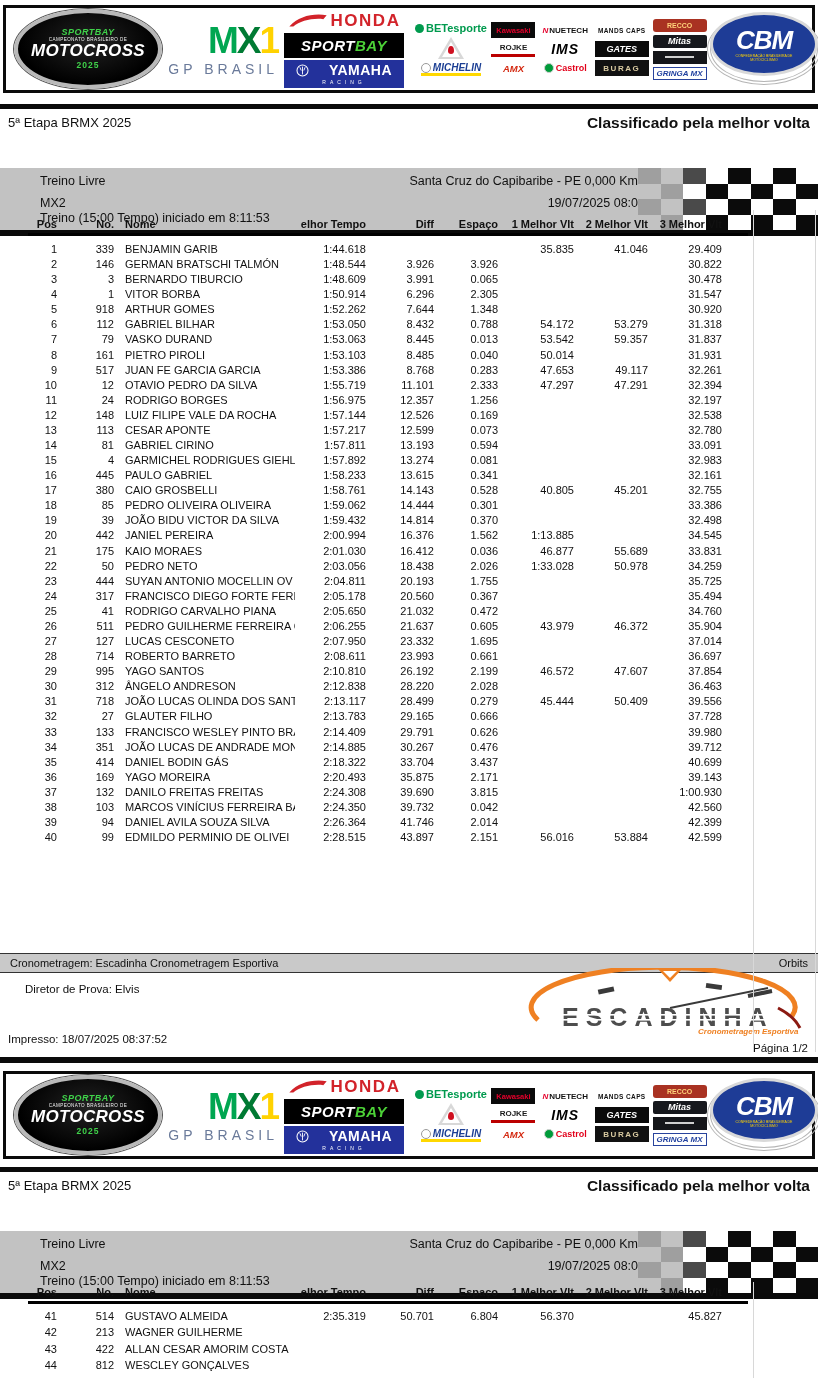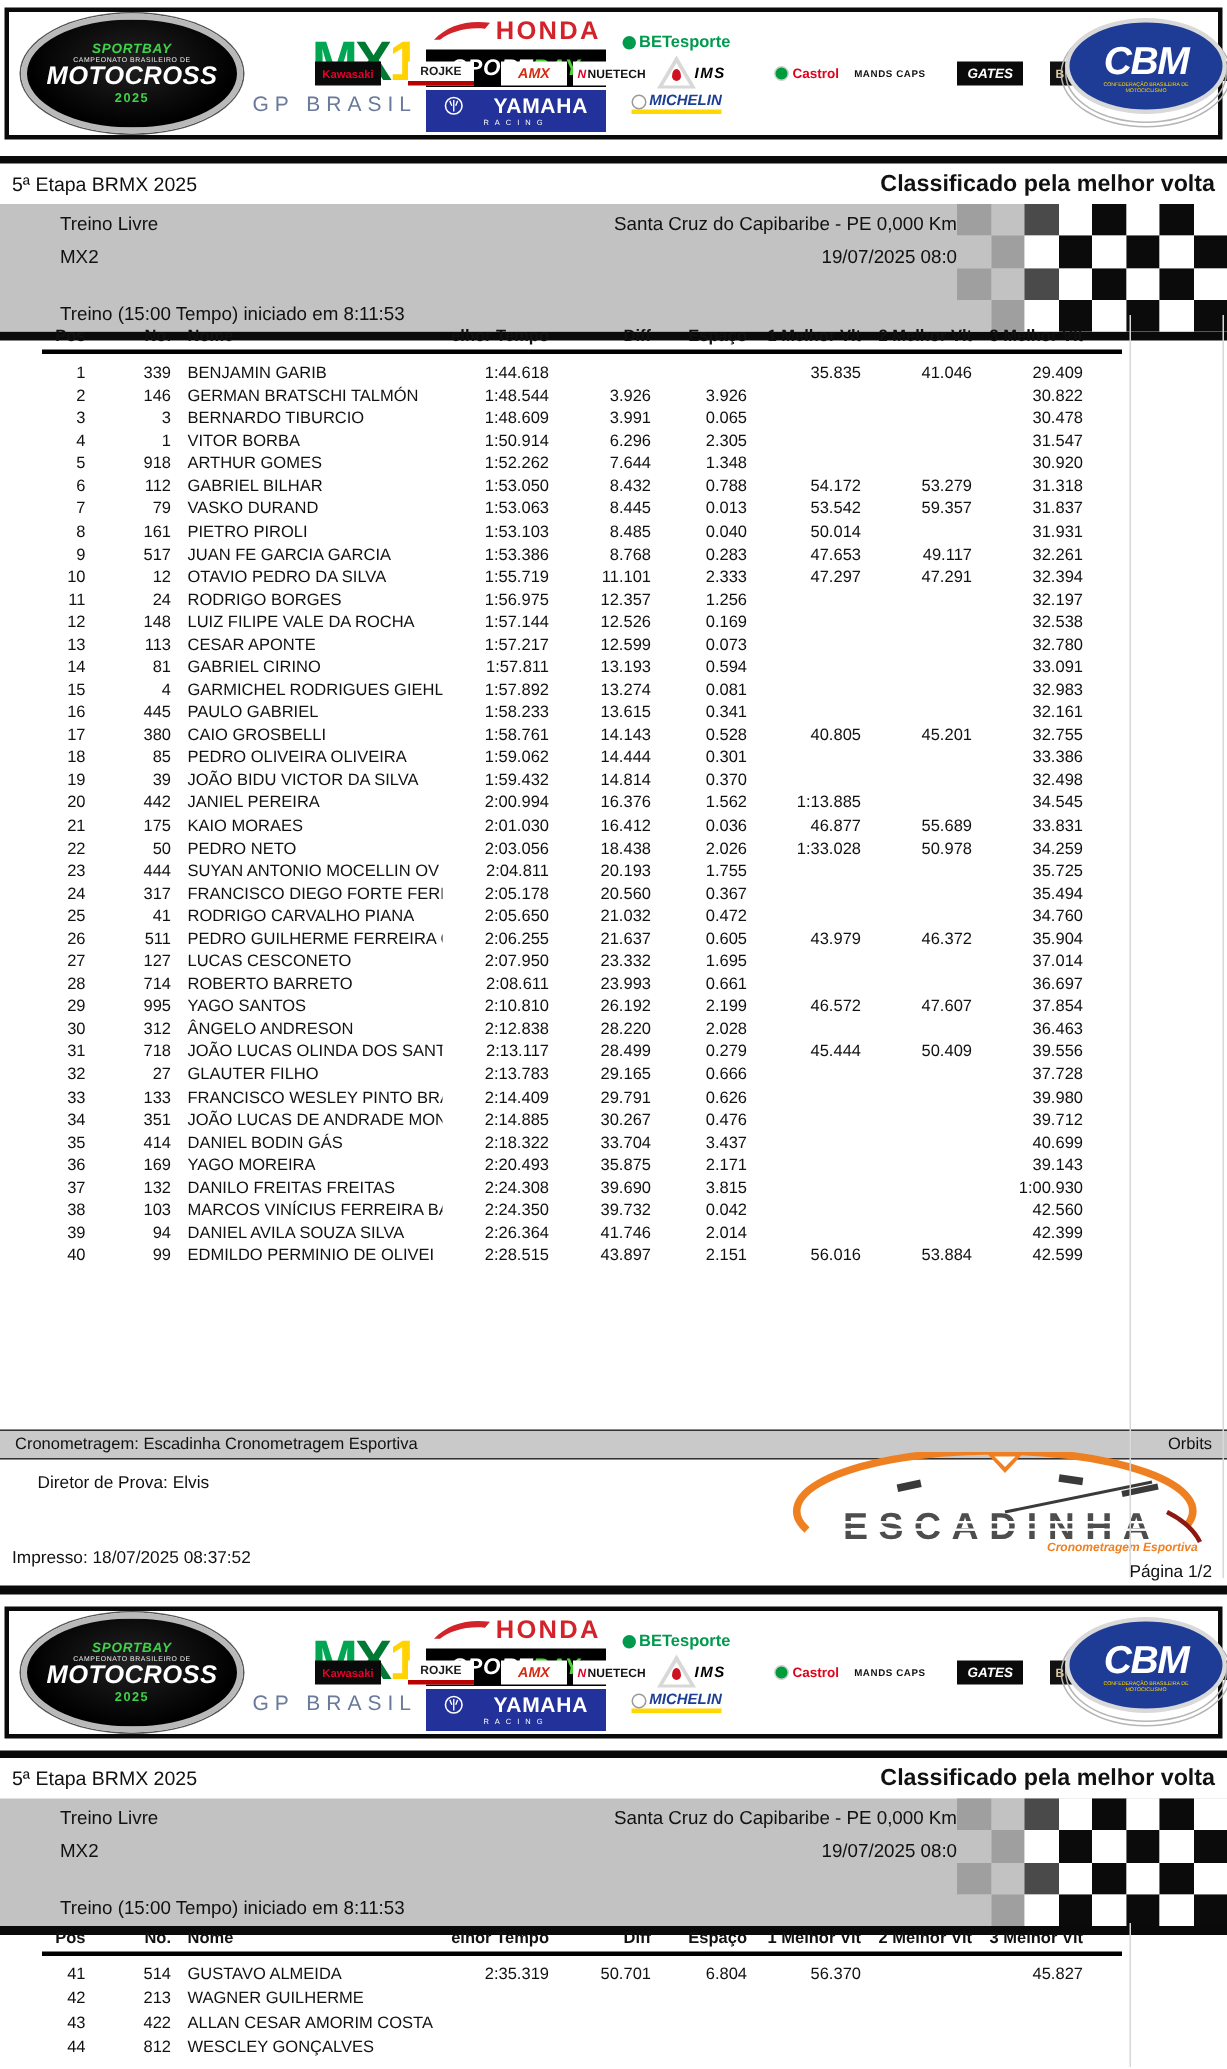--- a/index.html
+++ b/index.html
@@ -36,30 +36,30 @@
   .yamaha-sub{font-size:5px;letter-spacing:4px;margin-top:1px;}
   .bet-stack{width:82px;flex:0 0 auto;display:flex;flex-direction:column;align-items:center;gap:3px;}
   .bet{color:#009a4e;font-weight:900;font-size:11px;display:flex;align-items:center;gap:2px;}
   .bet::before{content:"";width:9px;height:9px;border-radius:50%;background:#009a4e;display:inline-block;}
   .tri{position:relative;width:0;height:0;border-left:13px solid transparent;border-right:13px solid transparent;border-bottom:22px solid #d8d8d8;}
   .tri::after{content:"";position:absolute;left:-9px;top:5px;width:0;height:0;border-left:9px solid transparent;border-right:9px solid transparent;border-bottom:15px solid #fff;}
   .tri .drop{position:absolute;left:-3px;top:9px;width:6px;height:8px;background:#cf1020;border-radius:50% 50% 50% 50%/60% 60% 40% 40%;z-index:2;}
   .michelin{color:#1c3f94;font-style:italic;font-weight:900;font-size:10px;border-bottom:3px solid #ffd800;display:flex;align-items:center;gap:2px;}
   .michelin::before{content:"";width:8px;height:8px;border-radius:50%;background:#fff;border:1px solid #9a9a9a;display:inline-block;}
   .sgrid{width:206px;flex:0 0 auto;display:flex;gap:4px;justify-content:center;}
-  .scol{display:flex;flex-direction:row;gap:18px;justify-content:center;}
+  .scol{display:flex;flex-direction:column;gap:3px;justify-content:center;}
   .badge{height:16px;min-width:44px;display:flex;align-items:center;justify-content:center;
          font-size:7px;font-weight:bold;padding:0 3px;box-sizing:border-box;white-space:nowrap;}
   .scol4 .badge{height:13px;}
   .b-kawasaki{background:#0a0a0a;color:#e4002b;font-size:7.5px;}
   .b-rojke{background:#fff;color:#1a1a1a;border-bottom:3px solid #b00;font-size:8px;font-weight:900;}
   .b-amx{background:#fff;color:#d42a12;font-style:italic;font-weight:900;font-size:9.5px;}
   .b-nuetech{background:#fff;color:#111;font-size:8px;font-weight:900;}
   .b-nuetech::before{content:"N";color:#e4002b;margin-right:1px;font-style:italic;}
-  .b-ims{background:#fff;color:#000;font-style:italic;font-weight:900;font-size:10px;letter-spacing:1px;}
+  .b-ims{background:#fff;color:#000;font-style:italic;font-weight:900;font-size:14px;letter-spacing:1px;}
   .b-castrol{background:#fff;color:#e2001a;font-weight:900;font-size:9px;}
   .b-castrol::before{content:"";width:8px;height:8px;border-radius:50%;background:#009b3a;border:1px solid #cfcfcf;margin-right:2px;}
   .b-mands-caps{background:#fff;color:#111;font-size:6.5px;letter-spacing:.4px;}
   .b-gates{background:#0a0a0a;color:#fff;font-style:italic;font-weight:900;font-size:9px;}
   .b-burag{background:#111;color:#d8c9a0;font-size:8px;letter-spacing:1.5px;}
   .b-recco{background:#a93222;color:#ffd27a;font-size:7px;border-radius:3px;}
   .b-mitas{background:#16181d;color:#fff;font-style:italic;font-weight:900;font-size:9px;border-radius:2px;}
   .b-dark{background:#15161a;}
   .b-dark::after{content:"";width:60%;height:2px;background:#cfcfcf;}
   .b-gringa-mx{background:#fff;color:#1f3f9e;font-style:italic;font-weight:900;font-size:8px;border:1px solid #28439d;}
@@ -68,21 +68,21 @@
   .cbm-oval{position:relative;width:102px;height:58px;background:#1e3c96;border:3px solid #d9d9d9;border-radius:50%;
             display:flex;flex-direction:column;align-items:center;justify-content:center;color:#fff;}
   .cbm-label{font-size:26px;font-weight:900;font-style:italic;letter-spacing:-1px;line-height:1;}
   .cbm-sub{font-size:3.5px;color:#ffd200;text-align:center;margin-top:1px;max-width:70px;}
 
   
   .topbar{height:5px;background:#0a0a0a;}
   .titlerow{height:27px;display:flex;justify-content:space-between;align-items:center;padding:0 8px;}
   .etapa{font-size:13px;}
   .classif{font-size:15.5px;font-weight:bold;}
-  .grayband{height:85px;background:#c2c2c2;position:relative;font-size:12.5px;}
+  .grayband{height:62px;background:#c2c2c2;position:relative;font-size:12.5px;margin-top:32px;}
   .gi-session{position:absolute;left:40px;top:6px;}
   .gi-loc{position:absolute;right:180px;top:6px;}
   .gi-cat{position:absolute;left:40px;top:28px;}
   .gi-date{position:absolute;right:173px;top:28px;}
   .gi-detail{position:absolute;left:40px;bottom:5px;}
   .checker{position:absolute;right:0;top:0;width:180px;height:100%;
            display:grid;grid-template-columns:repeat(8,1fr);grid-template-rows:repeat(4,1fr);}
   .bottombar{height:6px;background:#0a0a0a;}
 
   

